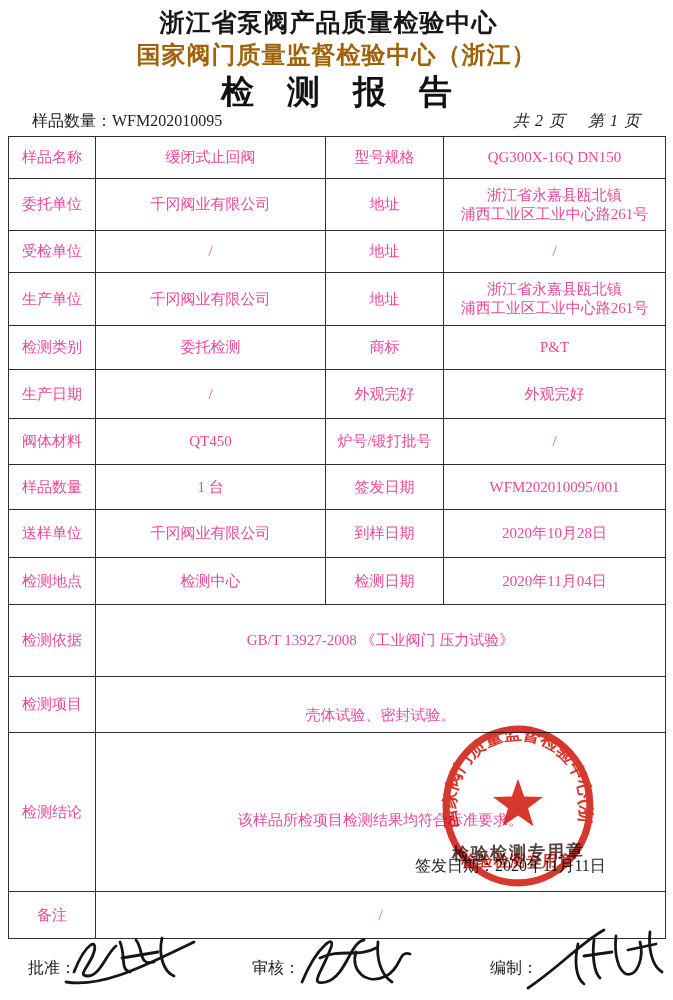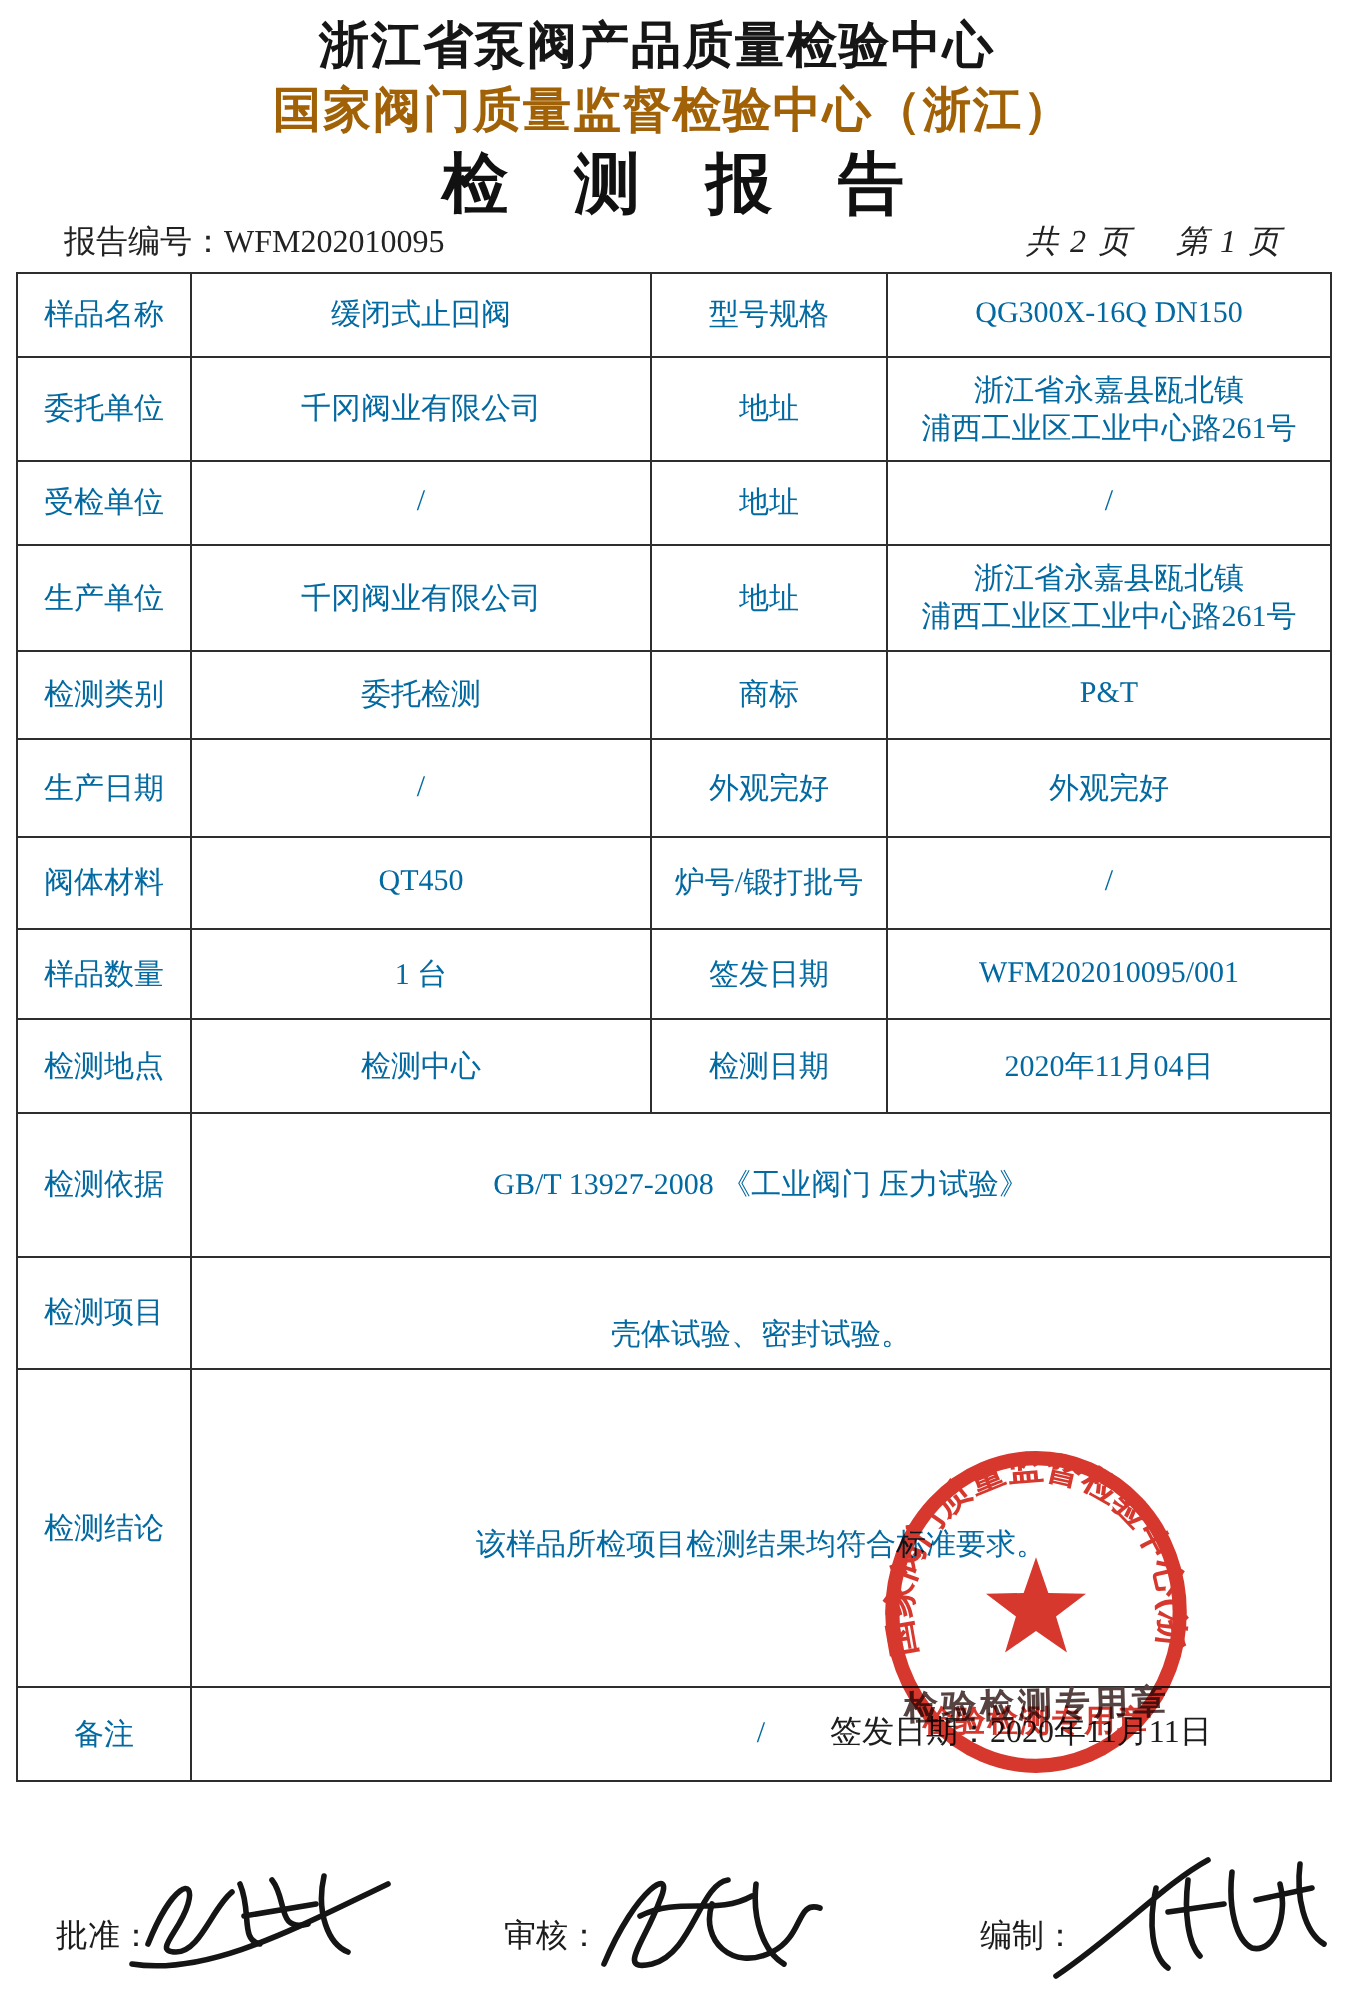--- a/index.html
+++ b/index.html
@@ -41,21 +41,21 @@
   .pages{letter-spacing:1px;font-style:italic;}
   table.report{
     position:absolute;top:136px;left:8px;
     width:657px;
     border-collapse:collapse;table-layout:fixed;
   }
   table.report td{
     border:1px solid #2e2e2e;
     text-align:center;vertical-align:middle;
     font-size:15px;padding:2px 6px;
-    color:#0369a1;
+    color:#ec4899;
     white-space:pre-line;
     overflow:hidden;
   }
   td.left{text-align:left;padding-left:14px;}
   td.top{vertical-align:top;}
   td.conclusion-cell{position:relative;text-align:left;vertical-align:top;padding:30px 14px 0 14px;}
   .issue-date{
     position:absolute;left:415px;top:856px;
     font-size:16px;color:#1d1d1d;z-index:1;white-space:nowrap;
   }
@@ -84,21 +84,21 @@
 </head>
 <body>
 
 <div class="page">
 
   <div class="title1">浙江省泵阀产品质量检验中心</div>
   <div class="title2">国家阀门质量监督检验中心（浙江）</div>
   <div class="report-title">检　测　报　告</div>
 
   <div class="report-meta">
-    <div><span>报告编号：</span><span>WFM202010095</span></div>
+    <div><span>样品数量：</span><span>WFM202010095</span></div>
     <div class="pages">共 2 页　 第 1 页</div>
   </div>
 
   <table class="report">
     <colgroup>
         <col style="width:87px">
         <col style="width:230px">
         <col style="width:118px">
         <col style="width:222px">
       </colgroup>
@@ -146,20 +146,26 @@
       <td>QT450</td>
       <td>炉号/锻打批号</td>
       <td>/</td>
     </tr>
     <tr style="height:45px">
       <td>样品数量</td>
       <td>1 台</td>
       <td>签发日期</td>
       <td>WFM202010095/001</td>
     </tr>
+    <tr style="height:48px">
+      <td>送样单位</td>
+      <td>千冈阀业有限公司</td>
+      <td>到样日期</td>
+      <td>2020年10月28日</td>
+    </tr>
     <tr style="height:47px">
       <td>检测地点</td>
       <td>检测中心</td>
       <td>检测日期</td>
       <td>2020年11月04日</td>
     </tr>
     <tr style="height:72px">
       <td>检测依据</td>
       <td colspan="3">GB/T 13927-2008 《工业阀门 压力试验》</td>
     </tr>

